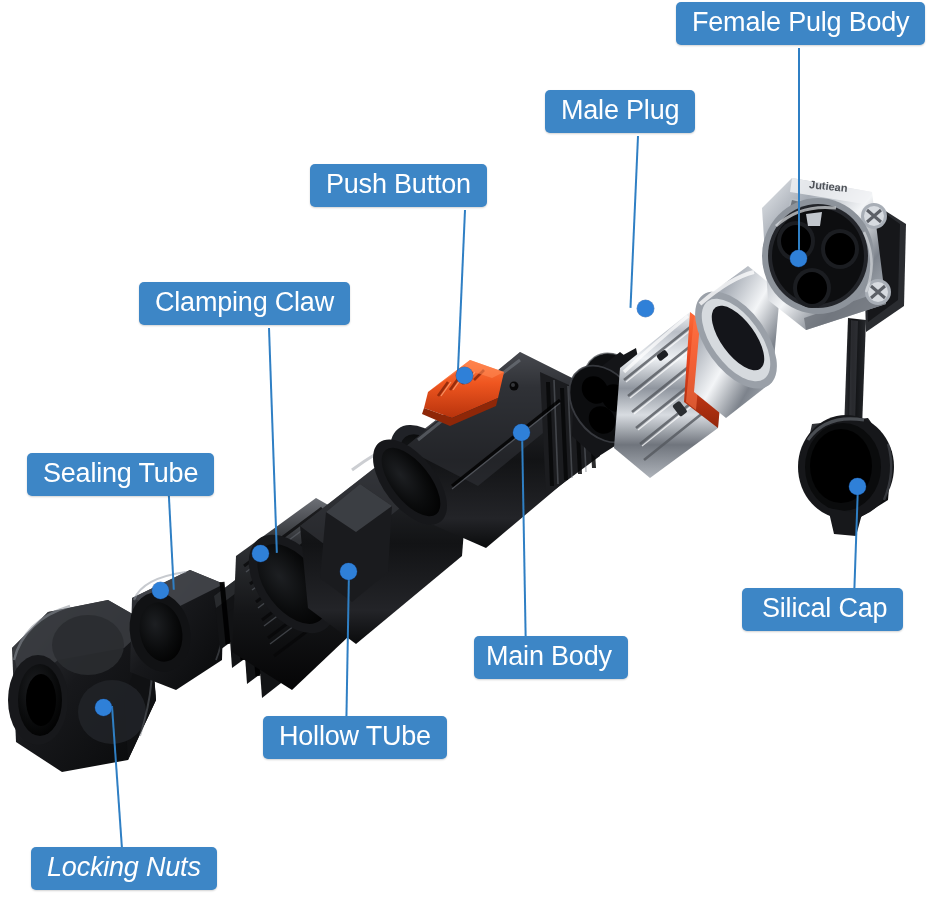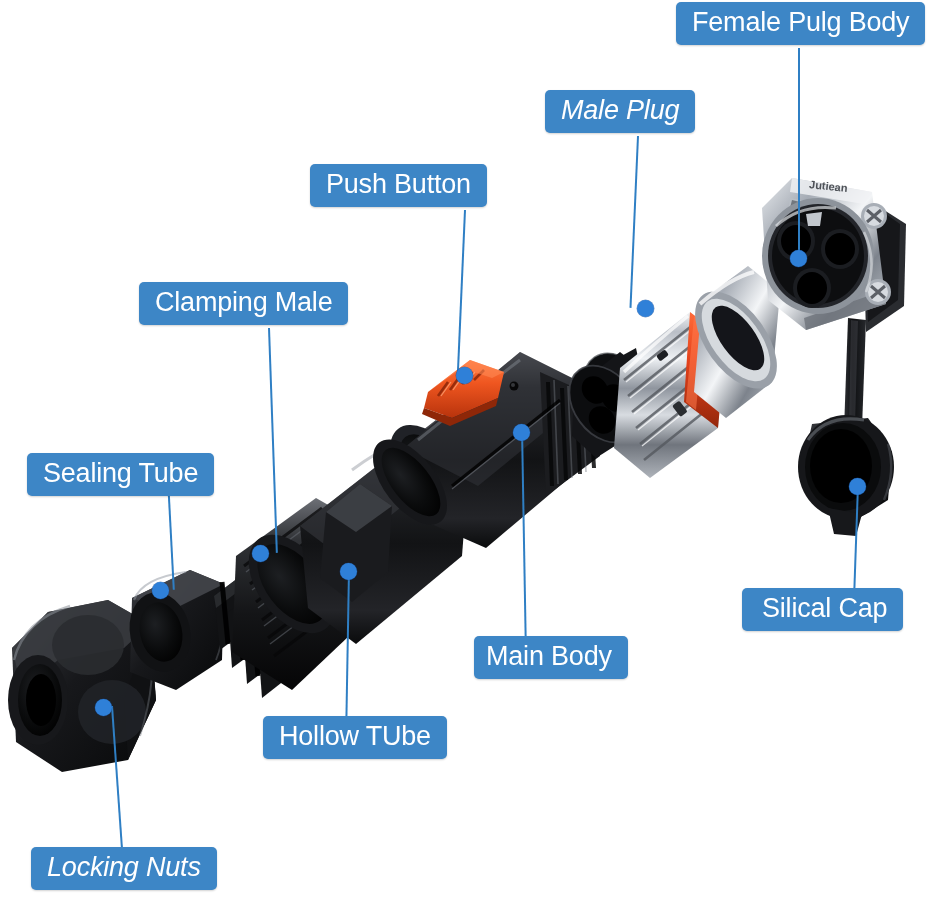--- a/index.html
+++ b/index.html
@@ -377,28 +377,28 @@
   <div class="dot" style="left:252px; top:545px;"></div>
   <div class="dot" style="left:152px; top:582px;"></div>
   <div class="dot" style="left:513px; top:424px;"></div>
   <div class="dot" style="left:340px; top:563px;"></div>
   <div class="dot" style="left:95px;  top:699px;"></div>
   <div class="dot" style="left:849px; top:478px;"></div>
 
   <div class="badge" style="left:676px; top:2px;">
     <span>Female Pulg Body</span>
   </div>
-  <div class="badge" style="left:545px; top:90px;font-style:italic;">
+  <div class="badge" style="left:545px; top:90px;">
     <span>Male Plug</span>
   </div>
   <div class="badge" style="left:310px; top:164px;">
     <span>Push Button</span>
   </div>
   <div class="badge" style="left:139px; top:282px;">
-    <span>Clamping Male</span>
+    <span>Clamping Claw</span>
   </div>
   <div class="badge" style="left:27px; top:414px;margin-top:39px;">
     <span>Sealing Tube</span>
   </div>
   <div class="badge" style="left:474px; top:636px;padding-left:12px;">
     <span>Main Body</span>
   </div>
   <div class="badge" style="left:263px; top:716px;">
     <span>Hollow TUbe</span>
   </div>

